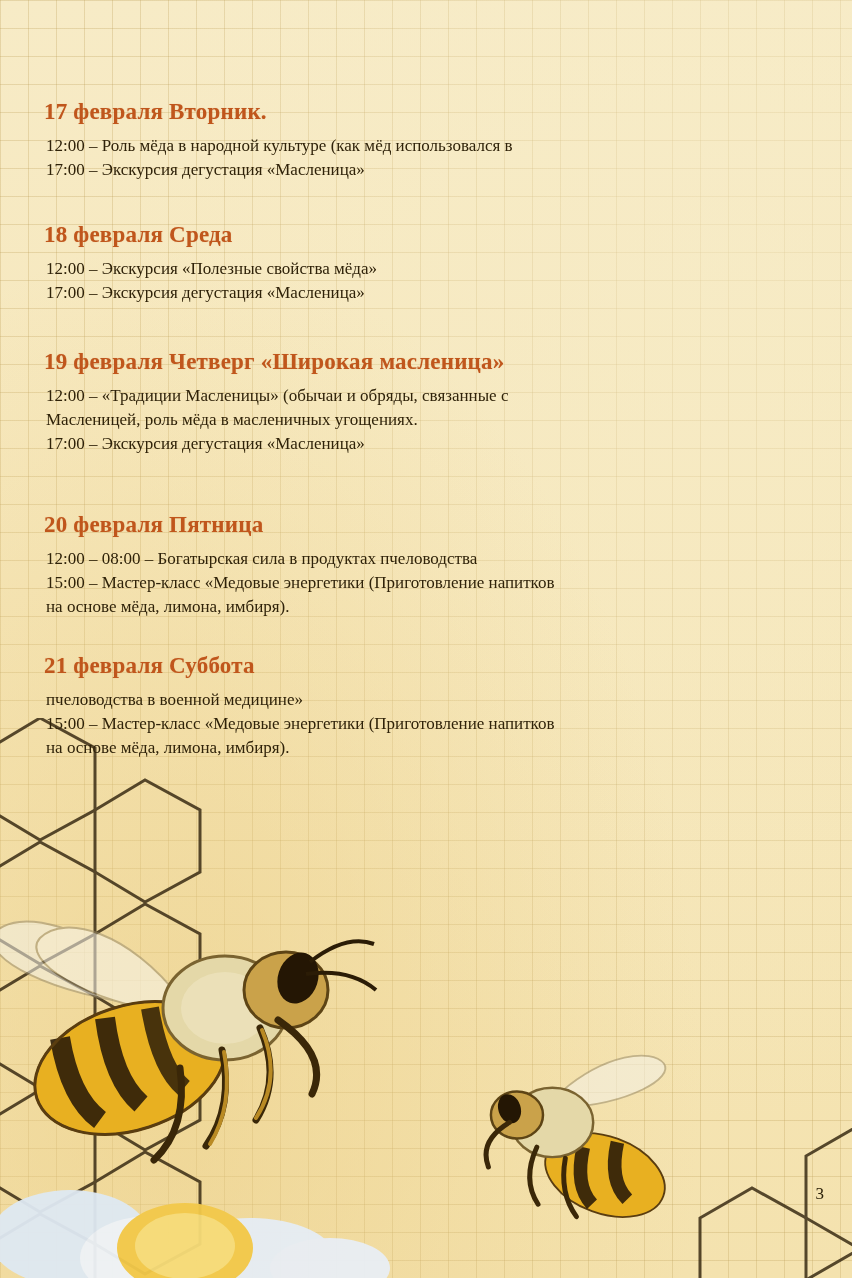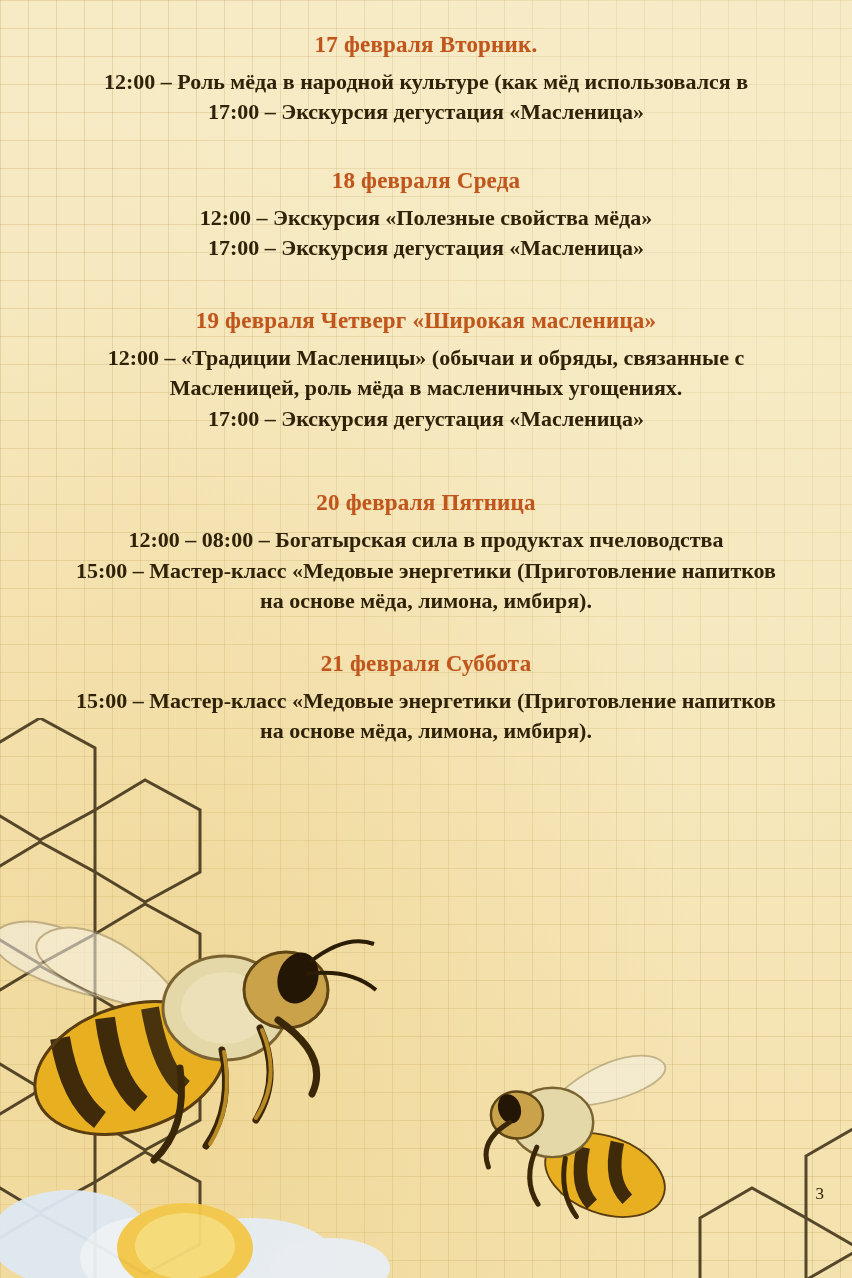--- a/index.html
+++ b/index.html
@@ -31,43 +31,43 @@
     inset: 0;
     background:
       radial-gradient(ellipse at 20% 85%, rgba(235,205,130,0.55) 0%, rgba(235,205,130,0) 55%),
       radial-gradient(ellipse at 85% 20%, rgba(247,236,200,0.6) 0%, rgba(247,236,200,0) 60%);
     pointer-events: none;
   }
 
   .content {
     position: relative;
     z-index: 5;
-    padding: 31px 44px 0 44px;
-    text-align: center;
+    padding: 98px 44px 0 44px;
+    text-align: left;
     color: #3a2a10;
   }
 
   .block {
     margin-bottom: 34px;
   }
   .block:last-child { margin-bottom: 0; }
 
   .day-title {
     font-size: 23px;
     font-weight: bold;
     color: #c0561c;
     letter-spacing: 0.2px;
     margin: 0 0 8px 0;
     line-height: 1.25;
     text-shadow: 0 0 1px rgba(180,80,20,0.25);
   }
 
   .line {
-    font-size: 22px;
-    font-weight: bold;
+    font-size: 17px;
+    font-weight: normal;
     color: #2f2209;
     line-height: 1.30;
     margin: 0 auto 2px auto;
     max-width: 760px;
   }
 
   .sp-1 { margin-bottom: 40px; }
   .sp-2 { margin-bottom: 44px; }
   .sp-3 { margin-bottom: 56px; }
   .sp-4 { }
@@ -231,20 +231,21 @@
 
     <div class="block sp-4">
       <div class="day-title">20 февраля Пятница</div>
       <div class="line">12:00 – 08:00 – Богатырская сила в продуктах пчеловодства</div>
       <div class="line">15:00 – Мастер-класс «Медовые энергетики (Приготовление напитков</div>
       <div class="line">на основе мёда, лимона, имбиря).</div>
     </div>
 
     <div class="block">
       <div class="day-title">21 февраля Суббота</div>
+      <div class="line">пчеловодства в военной медицине»</div>
       <div class="line">15:00 – Мастер-класс «Медовые энергетики (Приготовление напитков</div>
       <div class="line">на основе мёда, лимона, имбиря).</div>
     </div>
 
   </div>
 
   <div class="page-number">3</div>
 </div>
 
 </body></html>

